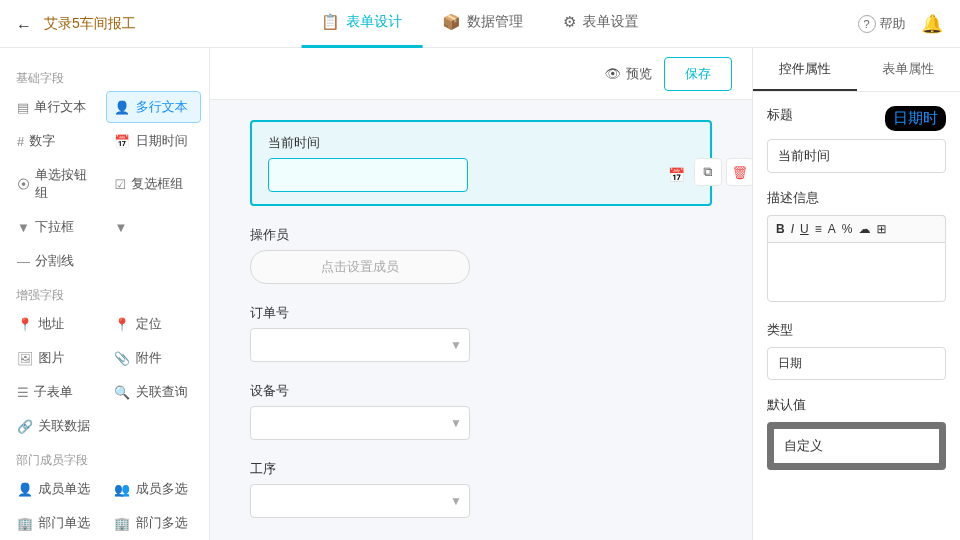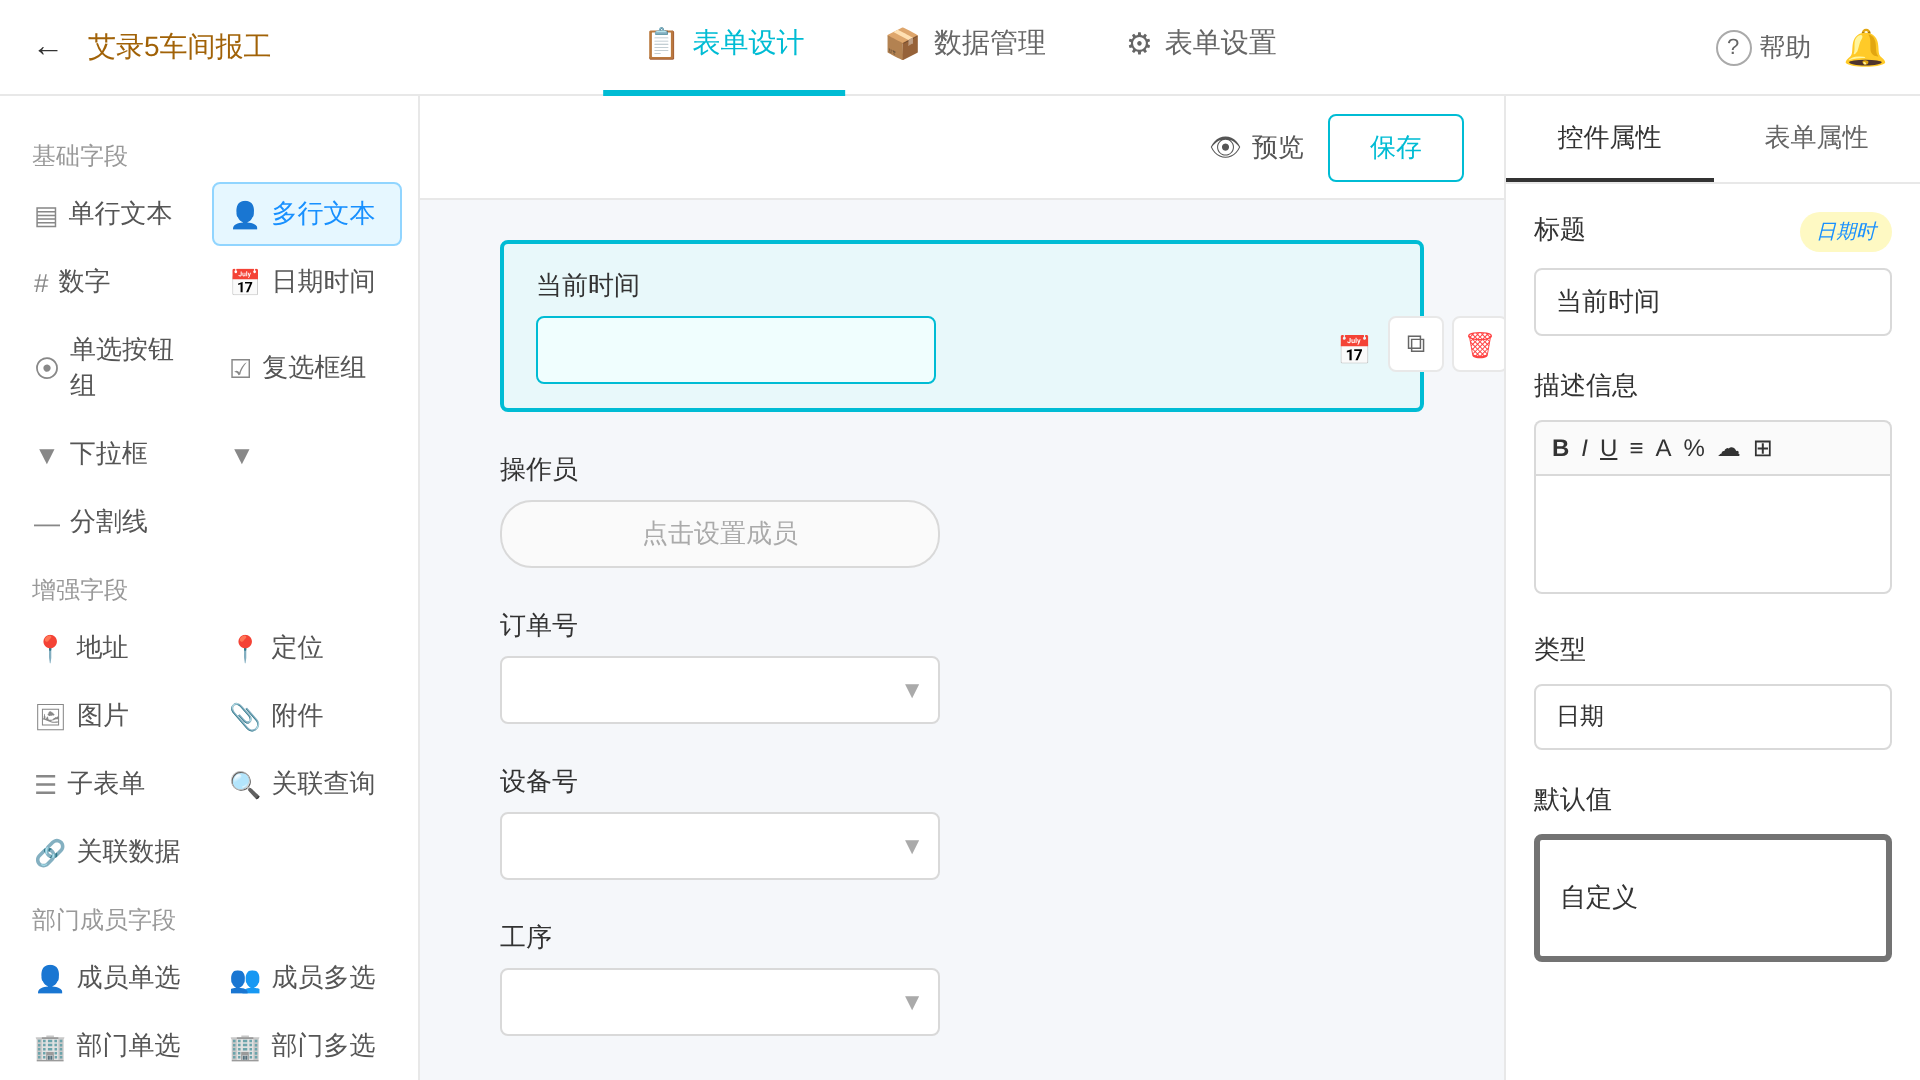--- a/index.html
+++ b/index.html
@@ -160,37 +160,37 @@
     }
     .right-tab.active { color: #333; border-bottom: 2px solid #333; font-weight: 500; }
     .right-panel-body { padding: 14px; }
     .rp-section { margin-bottom: 16px; }
     .rp-label { font-size: 13px; color: #333; font-weight: 500; margin-bottom: 8px; display: flex; align-items: flex-start; justify-content: space-between; }
     .rp-value-box {
       width: 100%; padding: 7px 10px; border: 1px solid #d9d9d9; border-radius: 4px;
       font-size: 13px; color: #333; background: #fff;
     }
     .rp-badge {
-      padding: 3px 8px; background: #fef9c3; color: #1890ff; border-radius: 10px; font-size: 10px; font-style: italic;
+      padding: 3px 8px; background: #000000; color: #1890ff; border-radius: 10px; font-size: 15px;
     }
     .rp-desc-toolbar {
       display: flex; gap: 6px; align-items: center; flex-wrap: wrap;
       padding: 6px 8px; border: 1px solid #d9d9d9; border-bottom: none; border-radius: 4px 4px 0 0;
       background: #fafafa;
     }
     .rp-desc-area {
       width: 100%; min-height: 60px; border: 1px solid #d9d9d9; border-radius: 0 0 4px 4px;
       padding: 6px 8px; font-size: 13px; outline: none; resize: none;
     }
     .rp-type-box {
       padding: 7px 10px; border: 1px solid #d9d9d9; border-radius: 4px;
       font-size: 12px; color: #333; background: #fff;
     }
     .rp-default-box {
-      padding: 20px 10px; border: 3px solid #737373; border-radius: 4px;
+      padding: 8px 10px; border: 7px solid #737373; border-radius: 4px;
       font-size: 13px; color: #333; background: #fff;
     }
   </style>
 </head>
 <body>
 
 <div class="top-nav">
   <div class="back-btn">
     <span style="font-size:16px;margin-right:4px;">←</span>
   </div>

